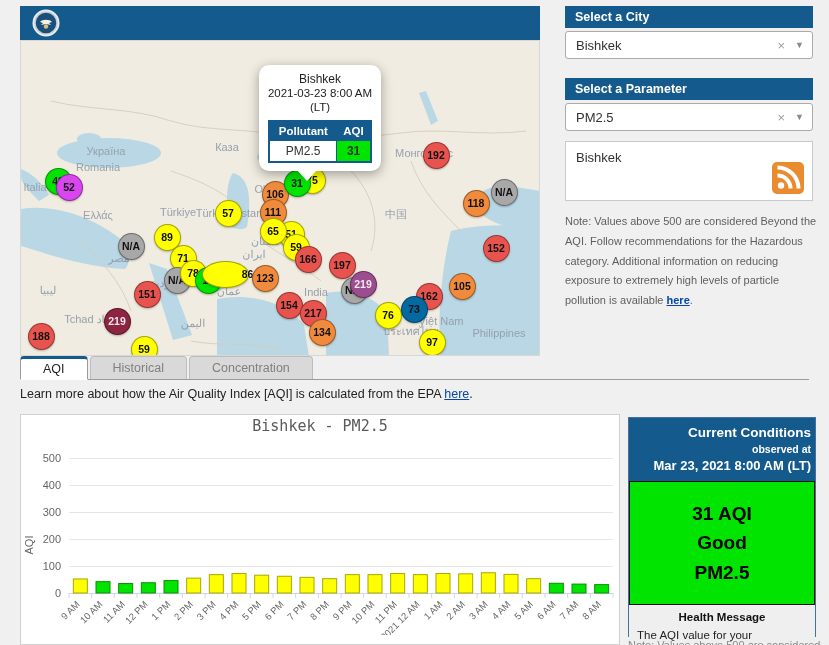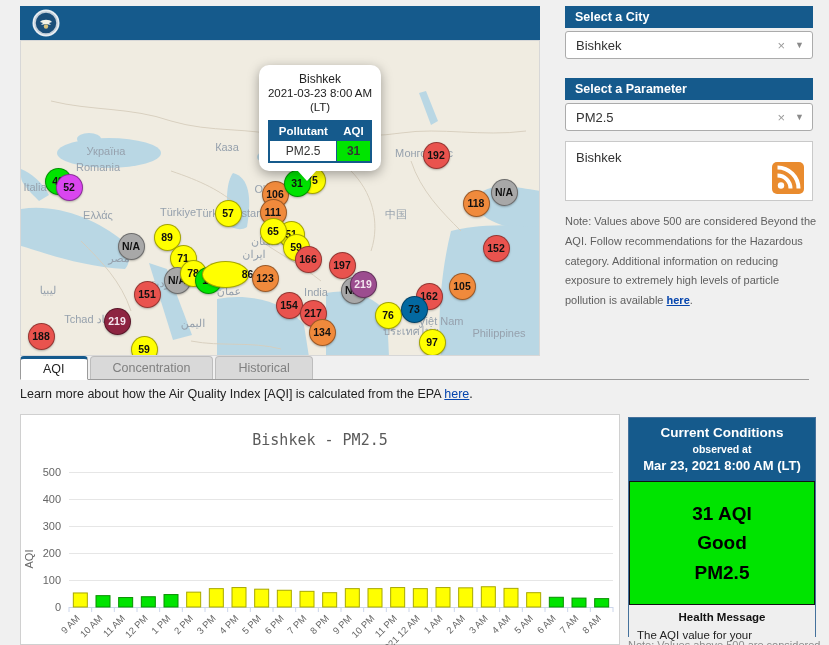--- a/index.html
+++ b/index.html
@@ -40,21 +40,21 @@
     border-radius:4px 4px 0 0; cursor:pointer; }
   .tab.active { background:#fff; color:#222; border:1px solid #9b9b9b; border-bottom:1px solid #fff;
     border-top:3px solid #155a8c; height:24px; margin-bottom:-1px; line-height:20px; }
 
   .learn-more { position:absolute; left:20px; top:387px; font-size:12.5px; color:#222; }
   a.lnk { color:#0645ad; text-decoration:underline; cursor:pointer; }
 
   
   .chart-card { position:absolute; left:20px; top:414px; width:600px; height:231px;
     background:#fff; border:1px solid #d0d0d0; }
-  .chart-title { text-align:center; margin-top:16px; font-family:"DejaVu Sans Mono", monospace;
+  .chart-title { text-align:center; margin-top:2px; font-family:"DejaVu Sans Mono", monospace;
     font-size:15px; color:#5a5a5a; }
 
   
   .panel-header { position:absolute; left:565px; width:248px; height:22px; background:#155a8c;
     color:#fff; font-size:12.5px; font-weight:bold; padding:4px 10px; }
   .selectbox { position:absolute; left:565px; width:248px; height:28px; background:#fff;
     border:1px solid #ababab; border-radius:3px; font-size:13px; color:#333;
     display:flex; align-items:center; padding:0 8px 0 10px; cursor:pointer; }
   .selectbox .val { flex:1; }
   .selectbox .clear-x { color:#9b9b9b; font-size:13px; padding:0 10px 0 4px; cursor:pointer; }
@@ -63,21 +63,21 @@
   .rss-box { position:absolute; left:565px; top:141px; width:248px; height:60px; background:#fff;
     border:1px solid #c9c9c9; padding:8px 10px; font-size:13px; color:#333; }
   .rss-icon { position:absolute; right:8px; bottom:6px; width:32px; height:32px; cursor:pointer; }
 
   .side-note { position:absolute; left:565px; top:212px; width:252px; font-size:11px;
     color:#5f5f5f; line-height:1.8; }
 
   
   .cc-panel { position:absolute; left:628px; top:417px; width:188px; height:220px;
     border:1px solid #44719c; background:#fff; }
-  .cc-head { background:#155a8c; color:#fff; text-align:center; padding:7px 4px 8px; }
+  .cc-head { background:#155a8c; color:#fff; text-align:right; padding:7px 4px 8px; }
   .cc-head .t1 { font-size:13.5px; font-weight:bold; }
   .cc-head .t2 { font-size:10.5px; font-weight:bold; margin-top:3px; }
   .cc-head .t3 { font-size:13px; font-weight:bold; margin-top:3px; }
   .cc-green { background:#00e400; border:1px solid #111; text-align:center; padding:17px 4px;
     font-size:19px; font-weight:bold; color:#000; line-height:1.55; }
   .cc-health { background:#efefef; padding:6px 8px; }
   .cc-health .ht { text-align:center; font-size:11.5px; font-weight:bold; color:#111; margin-bottom:4px; }
   .cc-health .hb { font-size:11.5px; color:#222; line-height:1.55; }
   .cc-note { position:absolute; left:628px; top:639px; width:195px; height:6px; overflow:hidden;
     font-size:11px; color:#8a8a8a; }
@@ -200,22 +200,22 @@
         <td>PM2.5</td>
         <td class="aqi">31</td>
       </tr>
     </tbody>
       </table>
   </div>
 </div>
 
 <div class="tabbar">
   <div class="tab active">AQI</div>
+  <div class="tab">Historical</div>
   <div class="tab">Concentration</div>
-  <div class="tab">Historical</div>
 </div>
 
 <div class="learn-more">
   <span>Learn more about how the Air Quality Index [AQI] is calculated from the EPA </span><a class="lnk">here</a><span>.</span>
 </div>
 
 <div class="chart-card">
   <div class="chart-title">Bishkek - PM2.5</div>
   <svg id="chart-svg" width="598" height="200" viewBox="0 0 598 200">
       <line x1="48" x2="592" y1="158.5" y2="158.5" stroke="#e6e6e6" stroke-width="1"></line>

